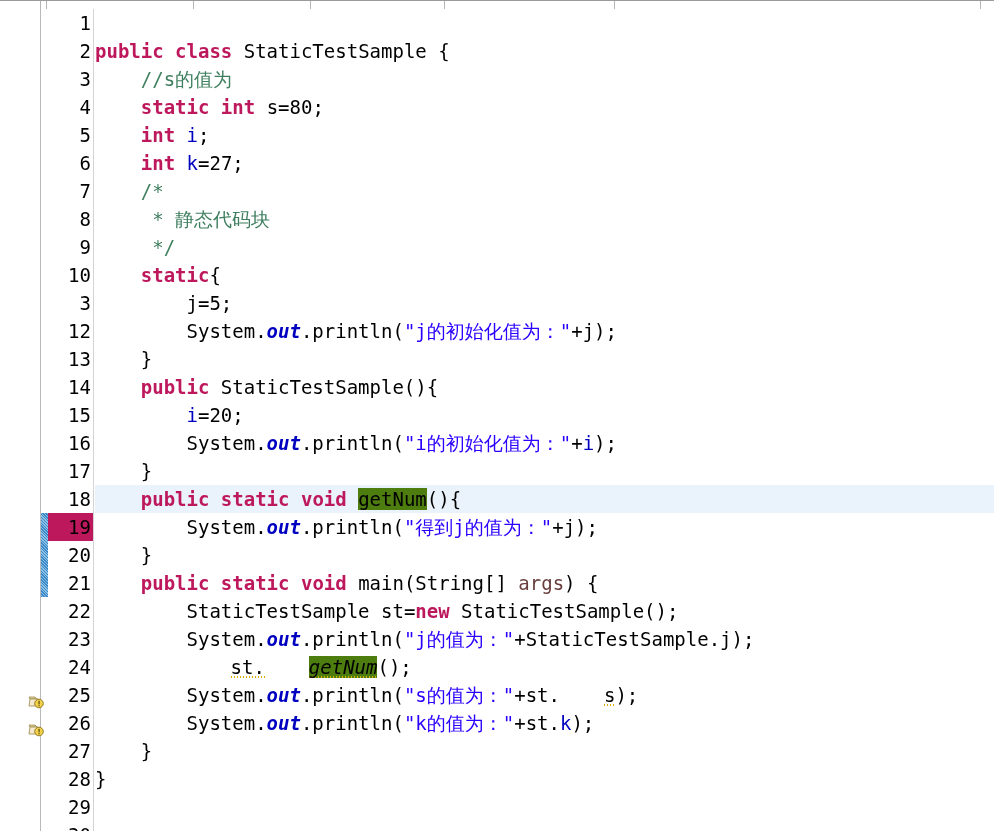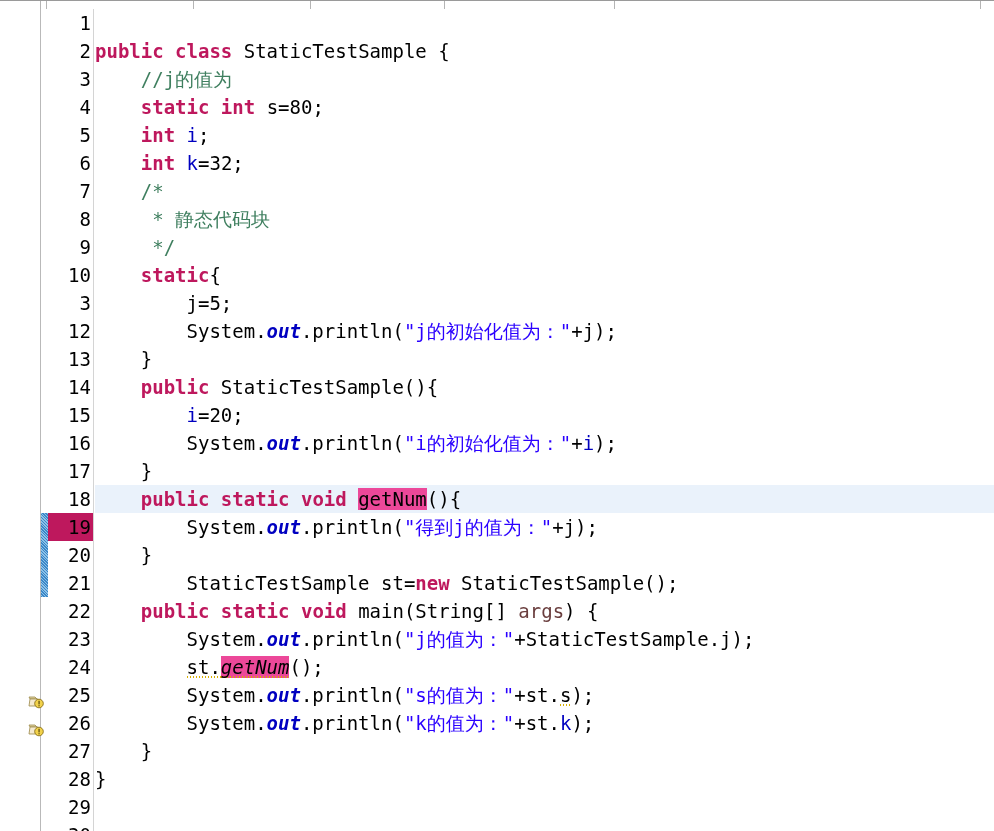--- a/index.html
+++ b/index.html
@@ -150,28 +150,29 @@
   .str     { color: #2a00ff; }                              
   .num     { color: #000000; }
   .cmt     { color: #3f7f5f; }                              
   .cmtblk  { color: #3f7f5f; }                               comment */
   .sfield  { color: #0000c0; font-style: italic; }          
   .field   { color: #0000c0; }                              
   .smethod { color: #000000; font-style: italic; }          
   .sout    { color: #0000c0; font-weight: bold; font-style: italic; margin-top: 15px; }
   .param   { color: #6a3e3e; }                              
   .local   { color: #000000; }
-  .occ     { background: #ec4899; }                         
+  .occ     { background: #4d7c0f; }                         
   .warnline {
     background-image:
       repeating-linear-gradient(90deg,
         #d8b000 0 1px, rgba(0,0,0,0) 1px 3px);
     background-repeat: repeat-x;
     background-position: left bottom;
     background-size: 3px 2px;
+    margin-left: 44px;
   }
 </style>
 </head>
 <body>
 
 <div class="top-strip">
   <div class="hline"></div>
   <div class="vsplit" style="left:40px;"></div>
   <div class="vsplit" style="left:46px;"></div>
   <div class="vsplit" style="left:193px;"></div>
@@ -225,40 +226,40 @@
           <rect x="10.5" y="10.2" width="1.1" height="1.1" fill="#4a3a06"></rect>
         </svg></span><span class="num">26</span></div>
     <div class="grow"><span class="num">27</span></div>
     <div class="grow"><span class="num">28</span></div>
     <div class="grow"><span class="num">29</span></div>
     <div class="grow"><span class="num">30</span></div>
   </div>
 <div class="code-area" id="codearea">
     <div class="row">&nbsp;</div>
     <div class="row"><span></span><span class="kw">public</span><span class="plain"> </span><span class="kw">class</span><span class="type"> StaticTestSample {</span></div>
-    <div class="row"><span>    </span><span class="cmt">//j的值为</span></div>
+    <div class="row"><span>    </span><span class="cmt">//s的值为</span></div>
     <div class="row"><span>    </span><span class="kw">static</span><span class="plain"> </span><span class="kw">int</span><span class="plain"> </span><span class="sfield">s</span><span class="plain">=80;</span></div>
     <div class="row"><span>    </span><span class="kw">int</span><span class="plain"> </span><span class="field">i</span><span class="plain">;</span></div>
-    <div class="row"><span>    </span><span class="kw">int</span><span class="plain"> </span><span class="field">k</span><span class="plain">=32;</span></div>
+    <div class="row"><span>    </span><span class="kw">int</span><span class="plain"> </span><span class="field">k</span><span class="plain">=27;</span></div>
     <div class="row"><span>    </span><span class="cmtblk">/*</span></div>
     <div class="row"><span>    </span><span class="cmtblk"> * 静态代码块</span></div>
     <div class="row"><span>    </span><span class="cmtblk"> */</span></div>
     <div class="row"><span>    </span><span class="kw">static</span><span class="plain">{</span></div>
     <div class="row"><span>        </span><span class="sfield">j</span><span class="plain">=5;</span></div>
     <div class="row"><span>        </span><span class="plain">System.</span><span class="sout">out</span><span class="plain">.println(</span><span class="str">"j的初始化值为："</span><span class="plain">+</span><span class="sfield">j</span><span class="plain">);</span></div>
     <div class="row"><span>    </span><span class="plain">}</span></div>
     <div class="row"><span>    </span><span class="kw">public</span><span class="plain"> StaticTestSample(){</span></div>
     <div class="row"><span>        </span><span class="field">i</span><span class="plain">=20;</span></div>
     <div class="row"><span>        </span><span class="plain">System.</span><span class="sout">out</span><span class="plain">.println(</span><span class="str">"i的初始化值为："</span><span class="plain">+</span><span class="field">i</span><span class="plain">);</span></div>
     <div class="row"><span>    </span><span class="plain">}</span></div>
     <div class="row current"><span>    </span><span class="kw">public</span><span class="plain"> </span><span class="kw">static</span><span class="plain"> </span><span class="kw">void</span><span class="plain"> </span><span class="plain occ">getNum</span><span class="plain">(){</span></div>
     <div class="row"><span>        </span><span class="plain">System.</span><span class="sout">out</span><span class="plain">.println(</span><span class="str">"得到j的值为："</span><span class="plain">+</span><span class="sfield">j</span><span class="plain">);</span></div>
     <div class="row"><span>    </span><span class="plain">}</span></div>
+    <div class="row"><span>    </span><span class="kw">public</span><span class="plain"> </span><span class="kw">static</span><span class="plain"> </span><span class="kw">void</span><span class="plain"> main(String[] </span><span class="param">args</span><span class="plain">) {</span></div>
     <div class="row"><span>        </span><span class="plain">StaticTestSample </span><span class="local">st</span><span class="plain">=</span><span class="kw">new</span><span class="plain"> StaticTestSample();</span></div>
-    <div class="row"><span>    </span><span class="kw">public</span><span class="plain"> </span><span class="kw">static</span><span class="plain"> </span><span class="kw">void</span><span class="plain"> main(String[] </span><span class="param">args</span><span class="plain">) {</span></div>
     <div class="row"><span>        </span><span class="plain">System.</span><span class="sout">out</span><span class="plain">.println(</span><span class="str">"j的值为："</span><span class="plain">+StaticTestSample.</span><span class="sfield">j</span><span class="plain">);</span></div>
     <div class="row"><span>        </span><span class="plain warnline">st.</span><span class="smethod occ warnline">getNum</span><span class="plain">();</span></div>
     <div class="row"><span>        </span><span class="plain">System.</span><span class="sout">out</span><span class="plain">.println(</span><span class="str">"s的值为："</span><span class="plain">+st.</span><span class="sfield warnline">s</span><span class="plain">);</span></div>
     <div class="row"><span>        </span><span class="plain">System.</span><span class="sout">out</span><span class="plain">.println(</span><span class="str">"k的值为："</span><span class="plain">+st.</span><span class="field">k</span><span class="plain">);</span></div>
     <div class="row"><span>    </span><span class="plain">}</span></div>
     <div class="row"><span></span><span class="plain">}</span></div>
     <div class="row">&nbsp;</div>
   </div>
 
 <div class="changebar" style="top: 513px; height: 84px;"></div>

